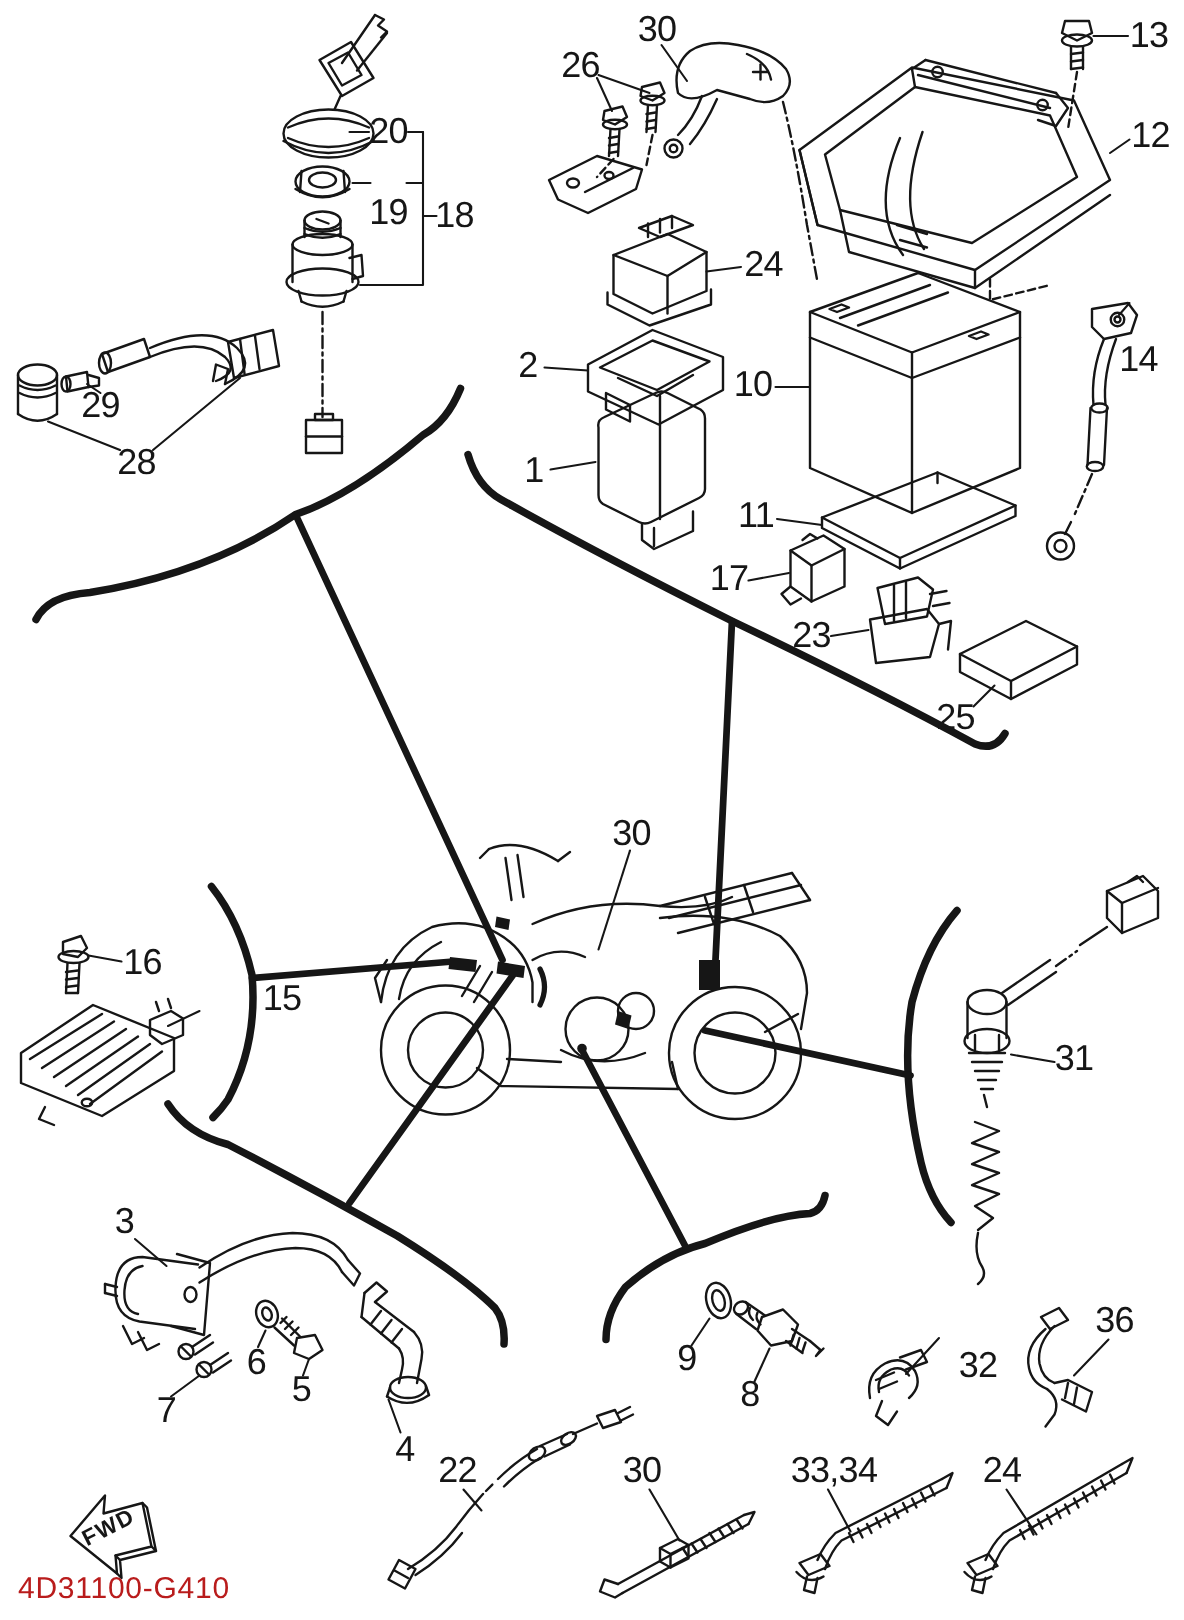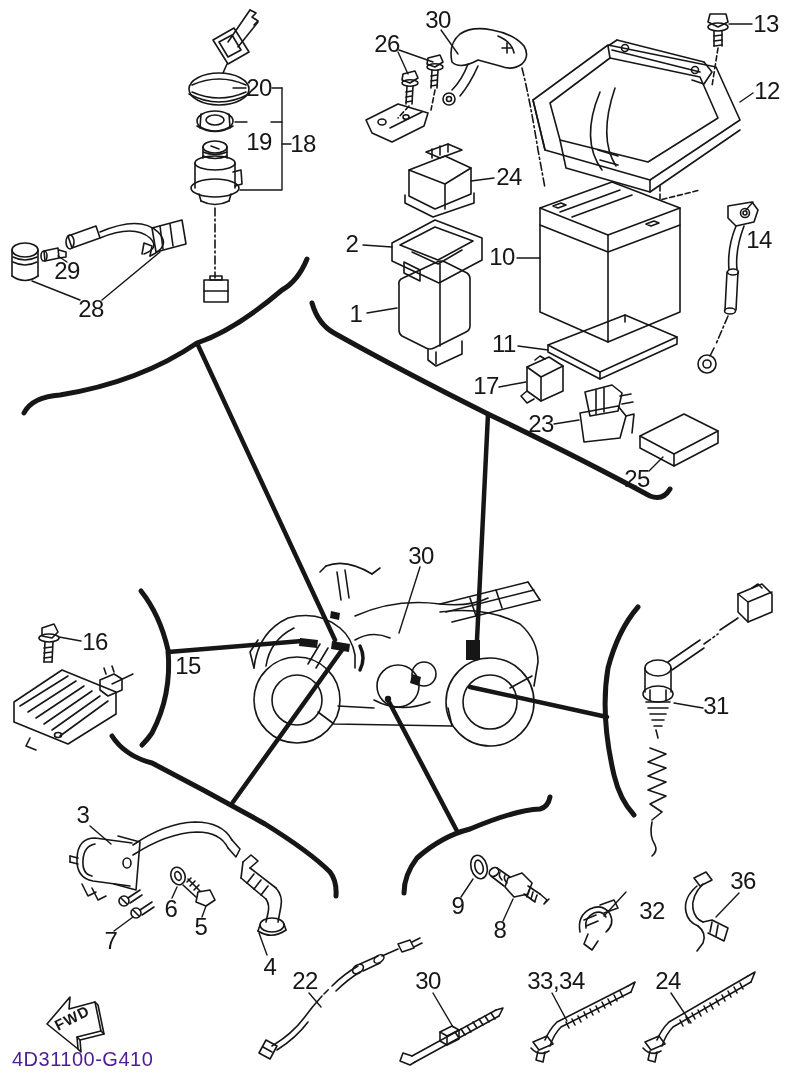--- a/index.html
+++ b/index.html
@@ -2,21 +2,21 @@
 <html><head>
 <meta charset="utf-8">
 <style>
   html,body{margin:0;padding:0;background:#fff;}
   .stage{position:relative;width:789px;height:1080px;background:#fff;overflow:hidden;
          font-family:"Liberation Sans",sans-serif;}
   .stage svg{position:absolute;left:0;top:0;}
   .callout-layer{position:absolute;left:0;top:0;width:100%;height:100%;pointer-events:none;}
   .callout{position:absolute;transform:translate(-50%,-50%);
            font-size:24px;line-height:1;color:#161616;letter-spacing:-0.5px;white-space:nowrap;}
-  .diagram-code{position:absolute;left:12px;top:1048px;font-size:20px;color:#4c1d95;letter-spacing:.5px;}
+  .diagram-code{position:absolute;left:12px;top:1048px;font-size:20px;color:#b91c1c;letter-spacing:.5px;}
   .fwd-text{font-size:15px;font-weight:bold;fill:#161616;letter-spacing:1px;}
 </style>
 </head>
 <body>
 
 <div class="stage">
 
 <svg width="789" height="1080" viewBox="0 0 789 1080" fill="none" stroke="#161616" stroke-width="1.6" stroke-linecap="round" stroke-linejoin="round">
 
   <g stroke-width="5">

